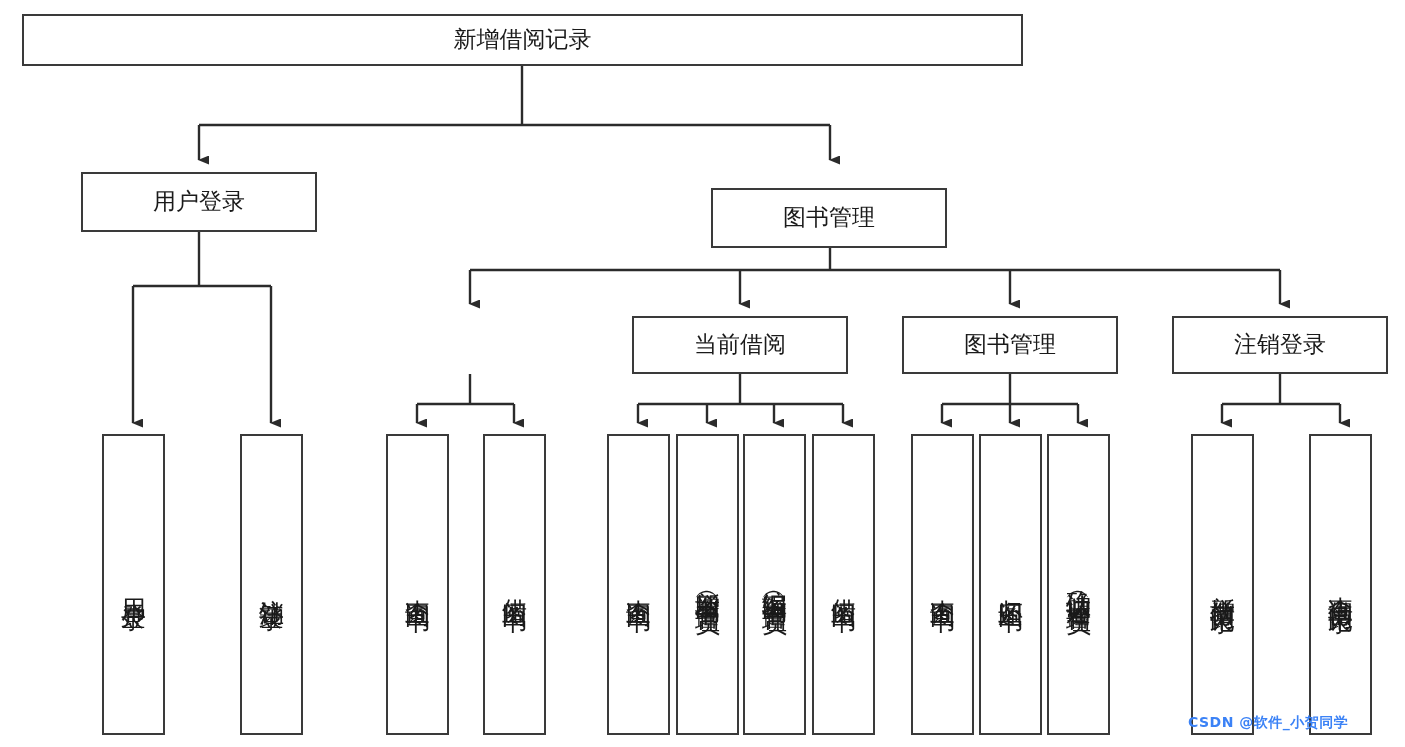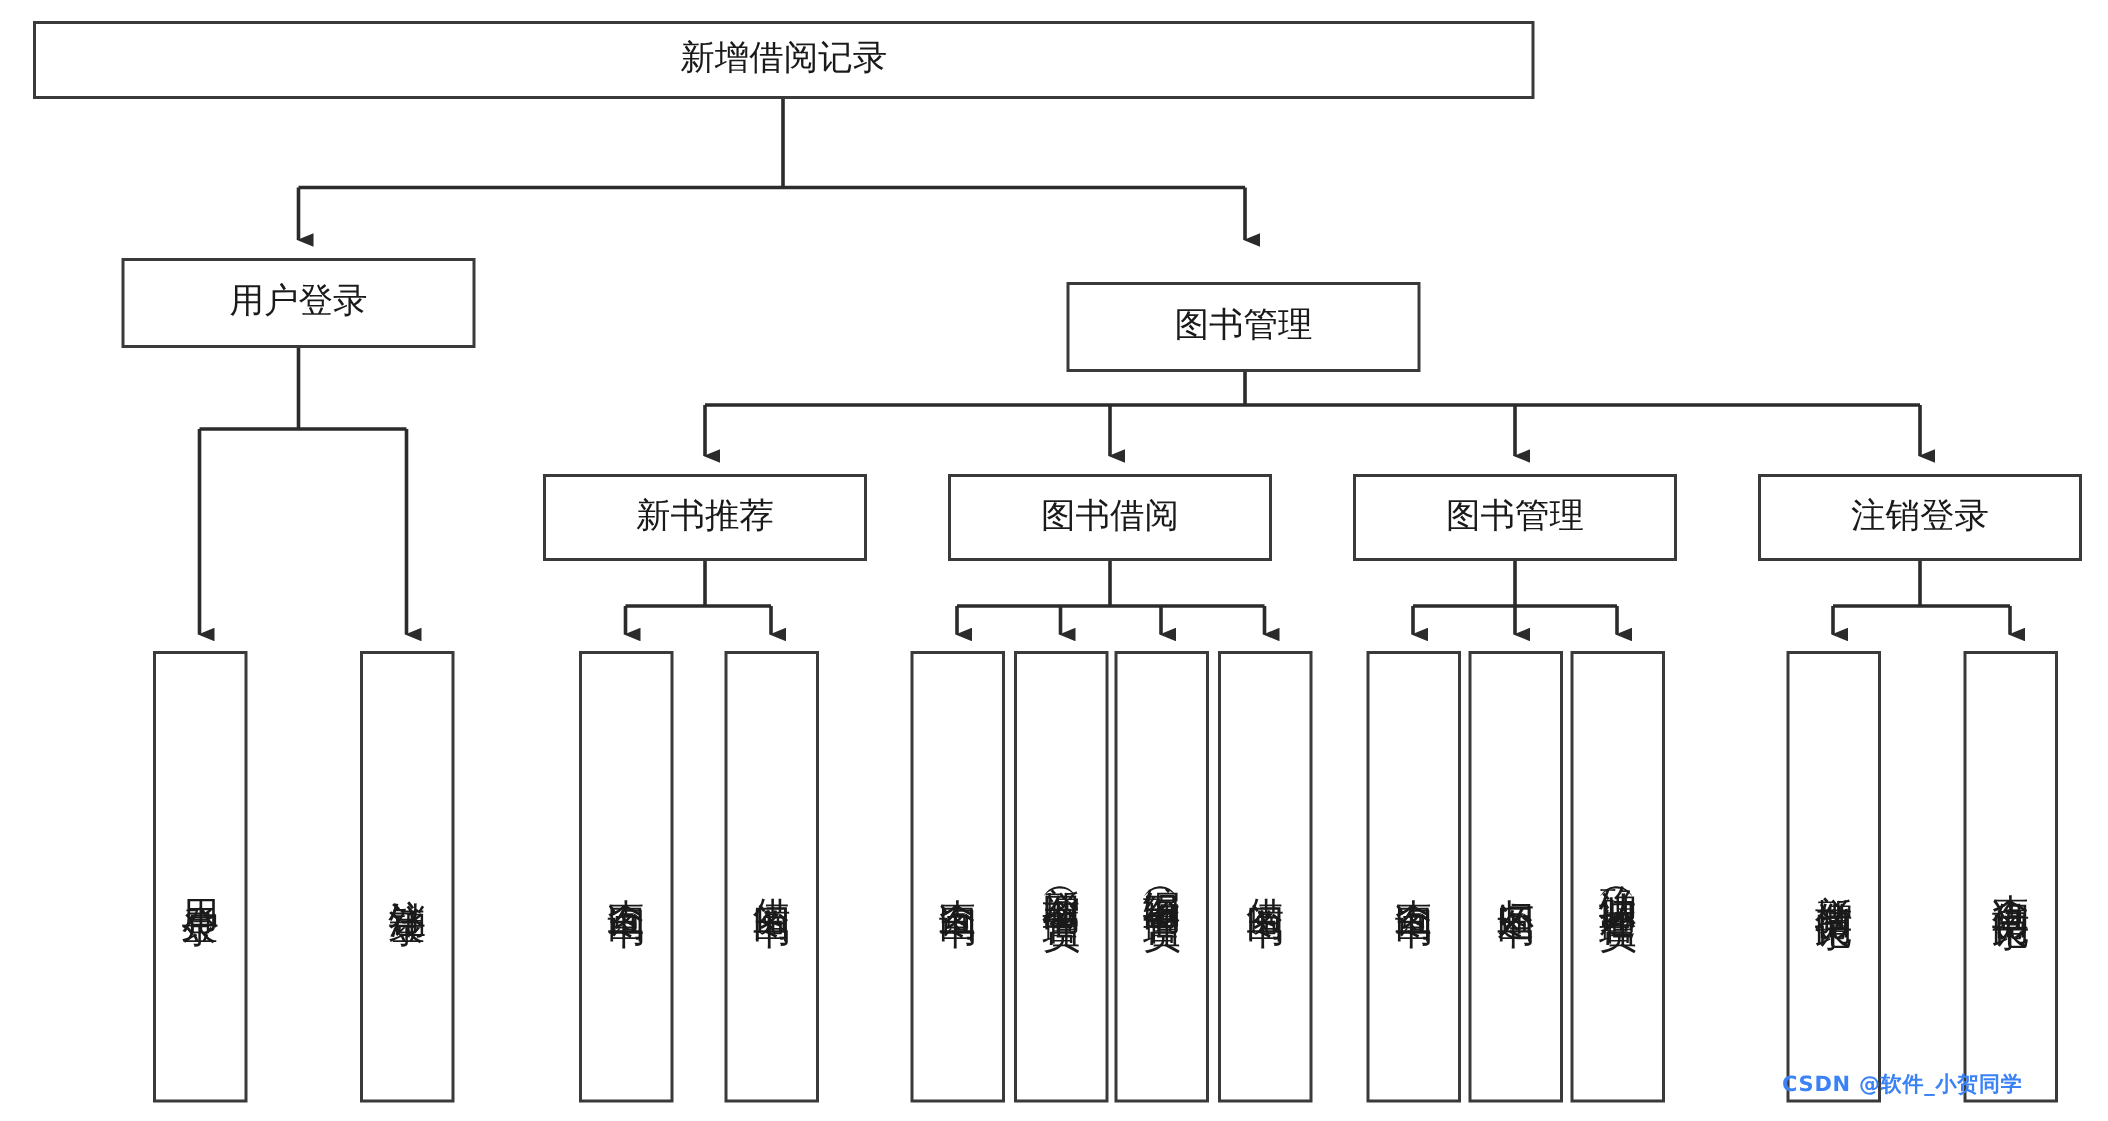--- a/index.html
+++ b/index.html
@@ -131,25 +131,22 @@
     <span class="label">新增借阅记录</span>
   </div>
 
   <div class="node horizontal" style="left:81px; top:172px; width:236px; height:60px;">
     <span class="label">用户登录</span>
   </div>
   <div class="node horizontal" style="left:711px; top:188px; width:236px; height:60px;">
     <span class="label">图书管理</span>
   </div>
 
-  <div class="node horizontal" style="left:362px; top:316px; width:216px; height:58px;">
-    <span class="label">新书推荐</span>
-  </div>
   <div class="node horizontal" style="left:632px; top:316px; width:216px; height:58px;">
-    <span class="label">图书借阅</span>
+    <span class="label">当前借阅</span>
   </div>
   <div class="node horizontal" style="left:902px; top:316px; width:216px; height:58px;">
     <span class="label">图书管理</span>
   </div>
   <div class="node horizontal" style="left:1172px; top:316px; width:216px; height:58px;">
     <span class="label">注销登录</span>
   </div>
 
   <div class="node vertical" style="left:102px; top:434px; width:63px; height:301px;">
     <span class="label">用户登录</span>

